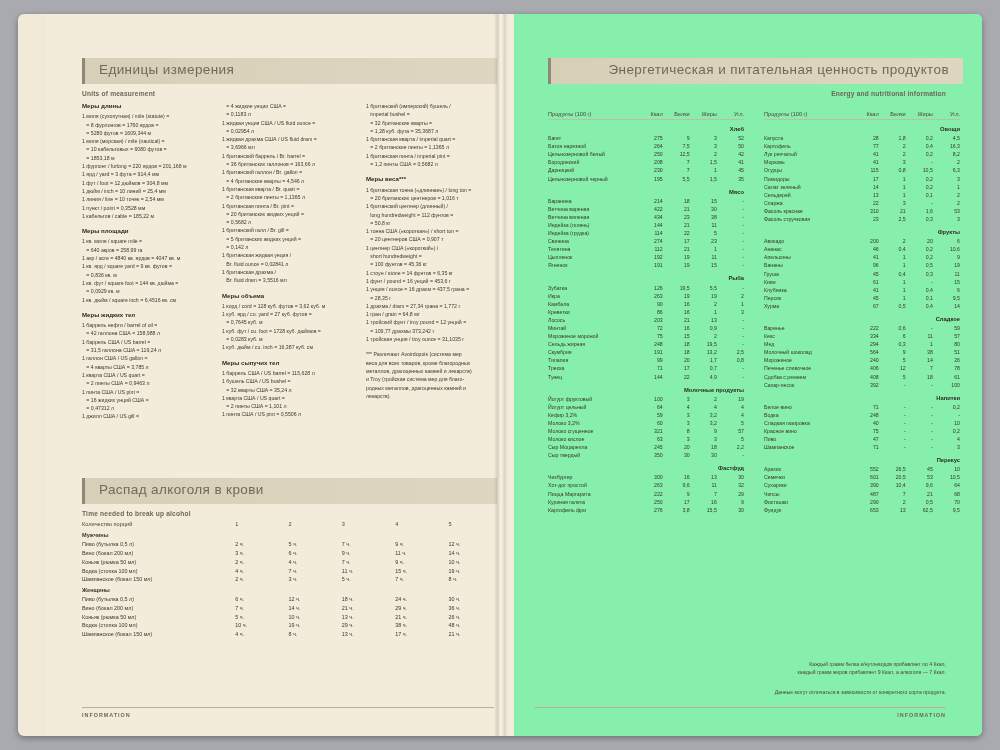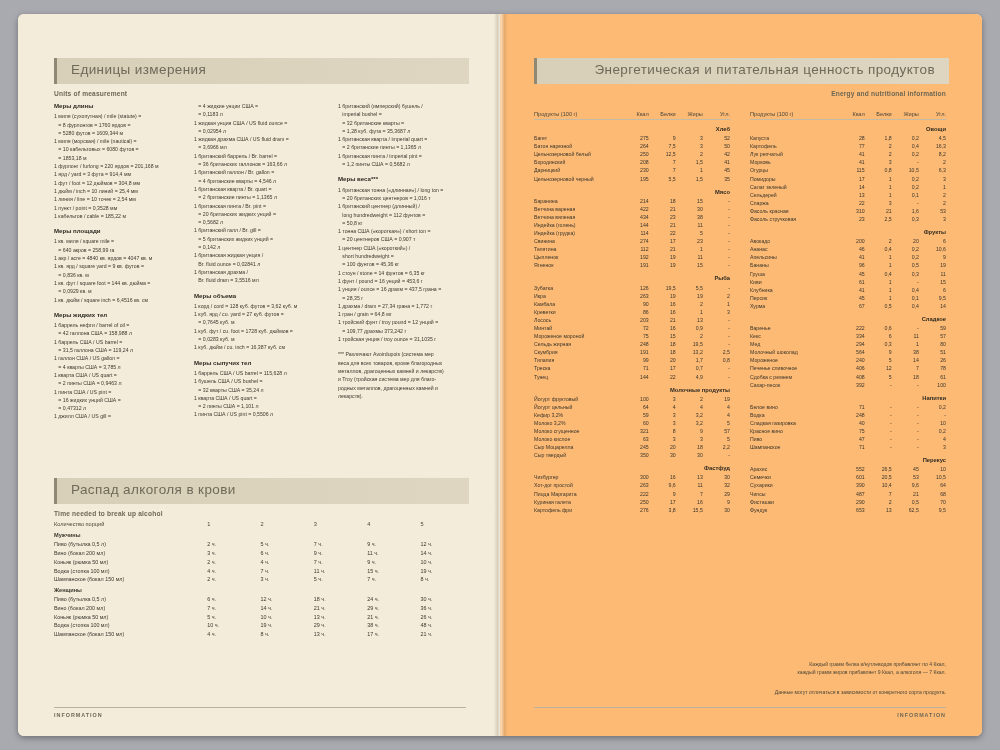--- a/index.html
+++ b/index.html
@@ -8,24 +8,24 @@
     background:#a9aab0;
     font-family:"Liberation Sans", sans-serif;
   }
   .page{
     position:absolute;left:18px;top:14px;width:964px;height:722px;
     background:#f2ead8;
     border-radius:6px;
     box-shadow:0 2px 6px rgba(0,0,0,.35);
     overflow:hidden;
   }
-  .spread{position:absolute;inset:0;display:flex;}
+  .spread{position:absolute;inset:0;display:flex;padding-left:28px;}
   .leaf{position:relative;height:100%;}
   .leaf.left{width:482px;background:#f3ecdb;}
-  .leaf.right{width:482px;background:#fdba74;}
+  .leaf.right{width:482px;background:#86efac;}
   .gutter{
     position:absolute;left:476px;top:0;width:14px;height:100%;
     background:linear-gradient(to right,rgba(140,125,100,.00),rgba(120,105,80,.22),rgba(255,255,255,.45),rgba(120,105,80,.18),rgba(140,125,100,.00));
   }
 
   
   .band{
     position:absolute;height:26px;
     background:linear-gradient(to right,#d8cfb8,#ded6c1);
     border-left:3px solid #8e8875;

